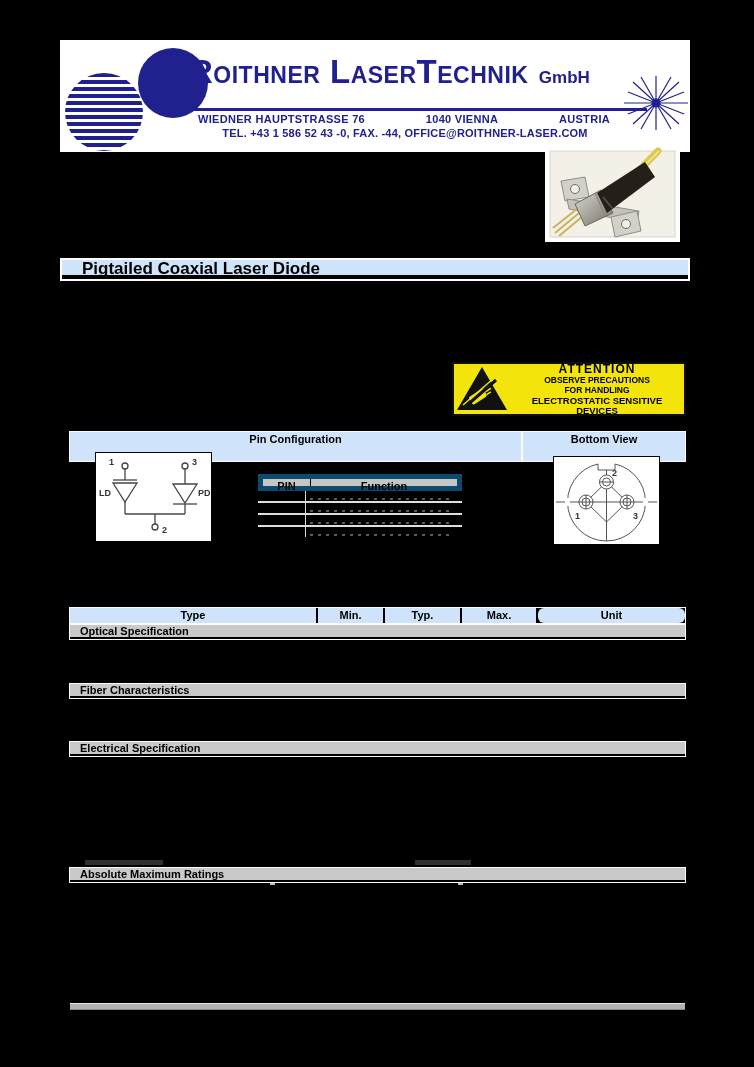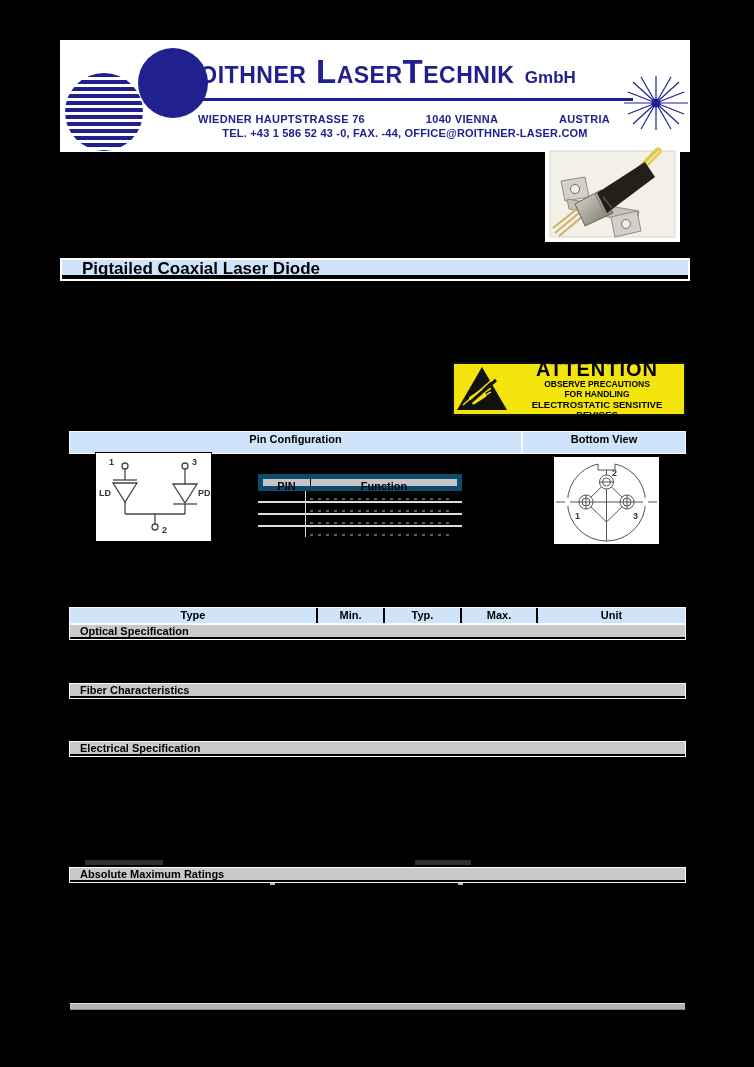--- a/index.html
+++ b/index.html
@@ -4,22 +4,22 @@
 <style>
   html,body{margin:0;padding:0;background:#000;}
   #canvas{position:relative;width:754px;height:1067px;background:#000;overflow:hidden;
           font-family:"Liberation Sans", sans-serif;}
 
   
   .header-box{position:absolute;left:60px;top:40px;width:630px;height:112px;background:#fff;}
   .logo-solid{position:absolute;left:78px;top:8px;width:70px;height:70px;border-radius:50%;background:#20208e;}
   .logo-striped{position:absolute;left:5px;top:33px;width:78px;height:78px;border-radius:50%;
       background:repeating-linear-gradient(to bottom,#20208e 0 4px,#ffffff 4px 7px);}
-  .brand-row{position:absolute;left:115px;top:14px;width:458px;border-bottom:3px solid #20208e;
-      padding-bottom:8px;white-space:nowrap;}
+  .brand-row{position:absolute;left:129px;top:14px;width:458px;border-bottom:3px solid #20208e;
+      padding-bottom:18px;white-space:nowrap;}
   .brand-name{font-variant:small-caps;font-weight:bold;font-size:33px;line-height:36px;
       color:#20208e;letter-spacing:.5px;display:inline-block;}
   .brand-suffix{font-weight:bold;font-size:17px;color:#20208e;display:inline-block;margin-left:6px;}
   .addr-row{position:absolute;left:138px;top:73px;width:412px;display:flex;justify-content:space-between;
       font-weight:bold;font-size:11px;color:#20208e;letter-spacing:.3px;}
   .tel-row{position:absolute;left:120px;top:87px;width:450px;text-align:center;
       font-weight:bold;font-size:11px;color:#20208e;letter-spacing:.2px;}
   .starburst{position:absolute;left:563px;top:32px;}
 
   
@@ -28,26 +28,26 @@
   
   .title-bar{position:absolute;left:60px;top:258px;width:630px;height:23px;box-sizing:border-box;
       background:#cfe4fb;border:2px solid #fff;box-shadow:inset 0 -4px 0 #000;
       font-weight:bold;font-size:17px;line-height:17px;color:#000;padding-left:20px;}
 
   
   .attention-box{position:absolute;left:452px;top:362px;width:234px;height:54px;box-sizing:border-box;
       background:#f3e50b;border:2px solid #101010;display:flex;align-items:center;}
   .att-icon{flex:0 0 56px;display:flex;justify-content:center;}
   .att-text{flex:1;text-align:center;color:#000;line-height:1;}
-  .att-title{font-weight:bold;font-size:20px;letter-spacing:1px;margin-bottom:1px;}
+  .att-title{font-weight:bold;font-size:12px;letter-spacing:1px;margin-bottom:1px;}
   .att-s{font-size:8.5px;font-weight:bold;margin-top:1px;}
   .att-l{font-size:9.5px;font-weight:bold;margin-top:2px;}
 
   
-  .blue-bar{position:absolute;height:21px;box-sizing:border-box;background:#cfe4fb;outline:1px solid #fbfbfb;
+  .blue-bar{position:absolute;height:29px;box-sizing:border-box;background:#cfe4fb;outline:1px solid #fbfbfb;
       font-weight:bold;font-size:11px;line-height:15px;text-align:center;color:#000;}
 
   
   .diode-box{position:absolute;left:95px;top:452px;width:115px;height:88px;background:#fff;border:1px solid #000;}
   .bottomview-box{position:absolute;left:553px;top:456px;width:105px;height:87px;background:#fff;border:1px solid #000;}
 
   
   .pf-table{position:absolute;left:258px;top:474px;width:204px;}
   .pf-head{display:flex;background:#c6c6c6;border:5px solid #0c4a6e;box-sizing:border-box;height:17px;}
   .pf-head .c1{width:47px;border-right:1px solid #000;text-align:center;font-weight:bold;font-size:11px;line-height:15px;}
@@ -56,21 +56,21 @@
   .pf-row{height:10px;background:#000;margin-bottom:2px;position:relative;}
   .pf-row:last-child{margin-bottom:0;}
   .pf-row::after{content:"";position:absolute;left:52px;right:10px;bottom:1px;height:2px;opacity:.45;
       background:repeating-linear-gradient(90deg,#cfcfcf 0 3px,transparent 3px 8px);}
   .pf-divider{position:absolute;left:47px;top:0;bottom:0;width:1px;background:#d6d6d6;}
 
   
   .spec-head{position:absolute;left:70px;top:608px;width:615px;height:15px;display:flex;outline:1px solid #fbfbfb;}
   .spec-cell{box-sizing:border-box;background:#cfe4fb;border-right:2px solid #000;
       font-weight:bold;font-size:11px;line-height:15px;text-align:center;color:#000;}
-  .spec-cell:last-child{border-right:none;}
+  .spec-cell:last-child{border-right:none;border-radius:6px;}
 
   .section-bar{position:absolute;left:70px;width:615px;height:14px;box-sizing:border-box;background:#c9c9c9;
       outline:1px solid #fbfbfb;box-shadow:inset 0 -2px 0 #000;
       font-weight:bold;font-size:11px;line-height:12px;color:#000;padding-left:10px;}
 
   
   .remnant{position:absolute;background:#8a8a8a;opacity:.35;filter:blur(.7px);}
   .tick{position:absolute;background:#bdbdbd;width:5px;height:2px;}
 
   .footer-bar{position:absolute;left:70px;top:1003px;width:615px;height:7px;background:#b3b3b3;

